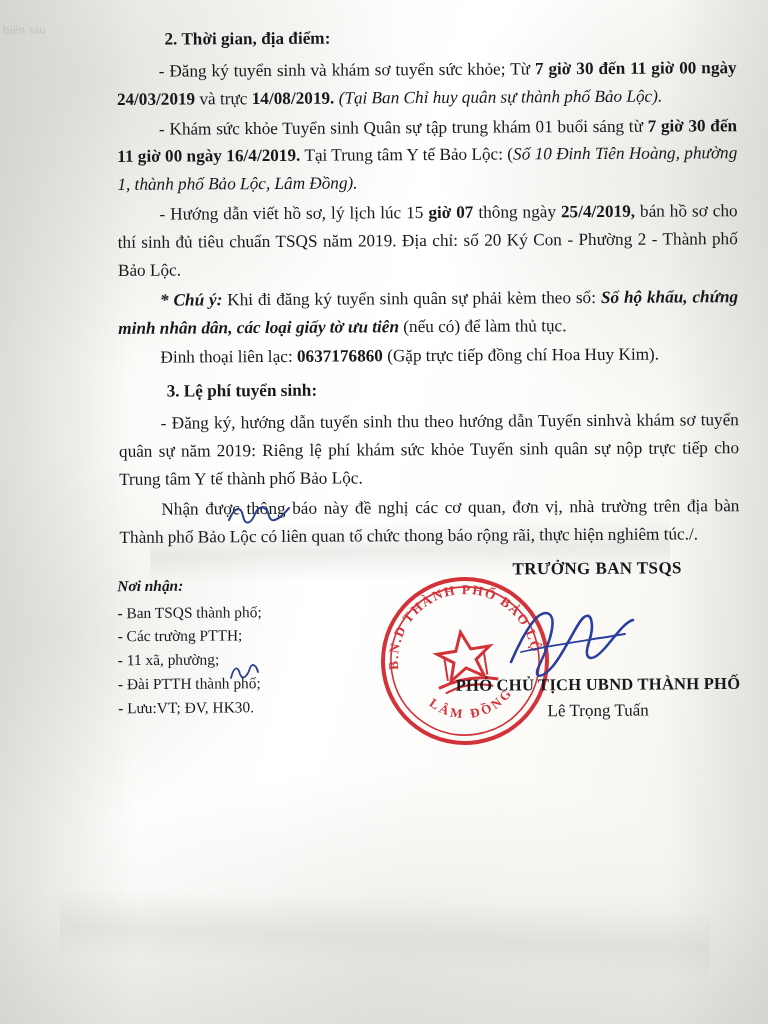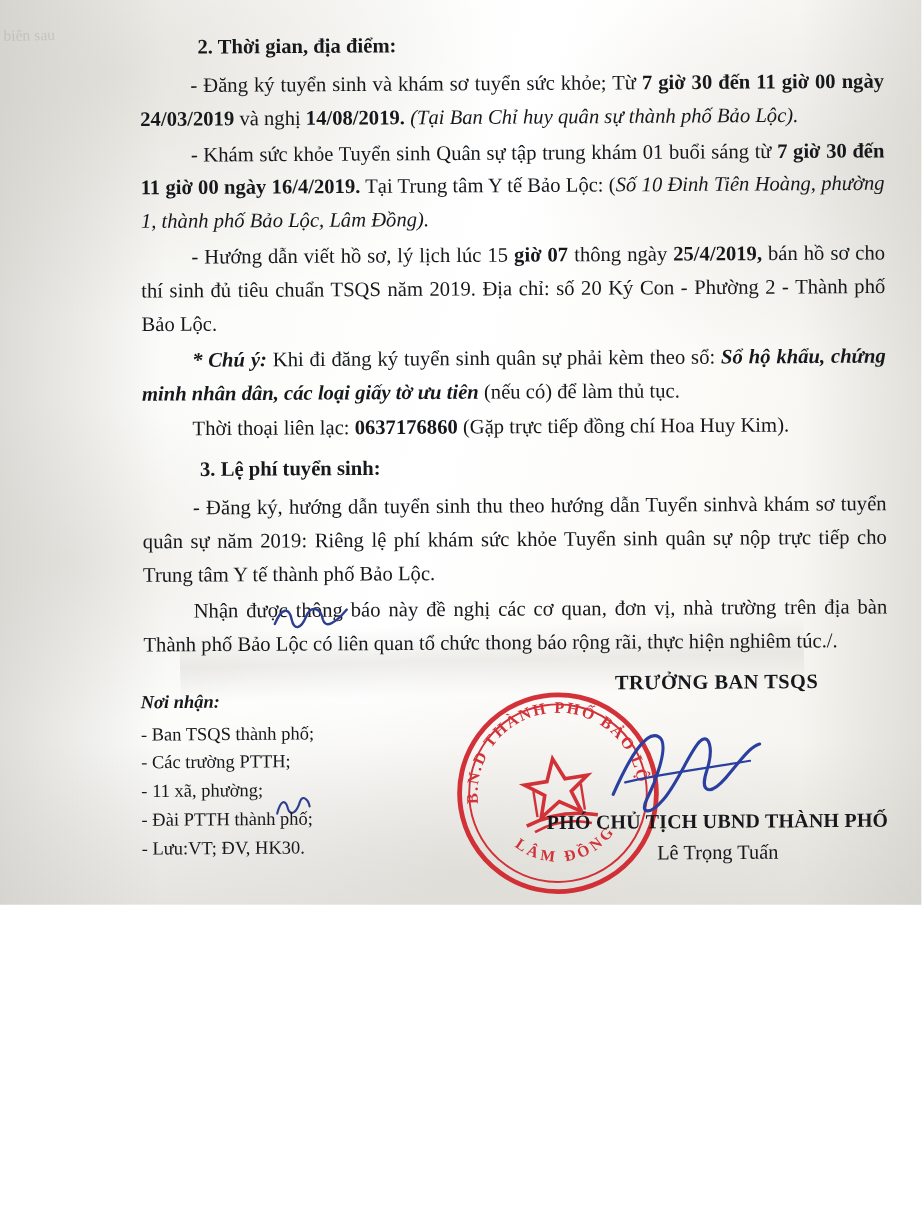--- a/index.html
+++ b/index.html
@@ -11,21 +11,21 @@
     height: 1024px;
     background: #ffffff;
     font-family: "Liberation Serif", serif;
     overflow: hidden;
   }
 
   
   .page {
     position: relative;
     width: 768px;
-    height: 754px;
+    height: 1024px;
     background:
       radial-gradient(ellipse 60% 40% at 12% 8%, rgba(226,224,218,0.85) 0%, rgba(255,255,255,0) 70%),
       radial-gradient(ellipse 50% 35% at 92% 18%, rgba(230,228,223,0.8) 0%, rgba(255,255,255,0) 70%),
       radial-gradient(ellipse 70% 30% at 50% 96%, rgba(228,226,220,0.7) 0%, rgba(255,255,255,0) 70%),
       radial-gradient(ellipse 40% 25% at 8% 62%, rgba(232,230,225,0.7) 0%, rgba(255,255,255,0) 72%),
       linear-gradient(105deg, #f3f2ee 0%, #fbfbf9 22%, #ffffff 48%, #fbfaf7 72%, #f0efe9 100%);
     overflow: hidden;
   }
   
   .crease {
@@ -162,25 +162,25 @@
   <div class="crease c1"></div>
   <div class="crease c2"></div>
   <div class="crease c3"></div>
   <div class="crease c4"></div>
   <div class="crease c5"></div>
 
   <div class="ghost-left">biên sau</div>
 
   <div class="content" id="body-content">
       <p class="sec-head">2. Thời gian, địa điểm:</p>
-      <p class="para"><span>- Đăng ký tuyển sinh và khám sơ tuyển sức khỏe; Từ </span><span class="b">7 giờ 30 đến 11 giờ 00 ngày 24/03/2019</span><span>  và nghị </span><span class="b">14/08/2019.</span><span class="i"> (Tại Ban Chỉ huy quân sự thành phố Bảo Lộc).</span></p>
+      <p class="para"><span>- Đăng ký tuyển sinh và khám sơ tuyển sức khỏe; Từ </span><span class="b">7 giờ 30 đến 11 giờ 00 ngày 24/03/2019</span><span>  và trực </span><span class="b">14/08/2019.</span><span class="i"> (Tại Ban Chỉ huy quân sự thành phố Bảo Lộc).</span></p>
       <p class="para"><span>- Khám sức khỏe Tuyển sinh Quân sự tập trung khám 01 buổi sáng từ </span><span class="b">7 giờ 30 đến 11 giờ 00 ngày 16/4/2019.</span><span> Tại Trung tâm Y tế Bảo Lộc: (</span><span class="i">Số 10 Đinh Tiên Hoàng, phường 1, thành phố Bảo Lộc, Lâm Đồng).</span></p>
       <p class="para"><span>- Hướng dẫn viết hồ sơ, lý lịch lúc 15 </span><span class="b">giờ 07</span><span> thông ngày </span><span class="b">25/4/2019,</span><span> bán hồ sơ cho thí sinh đủ tiêu chuẩn TSQS năm 2019. Địa chỉ: số 20 Ký Con - Phường 2 - Thành phố Bảo Lộc.</span></p>
       <p class="para"><span class="bi">* Chú ý: </span><span>Khi đi đăng ký tuyển sinh quân sự phải kèm theo sổ: </span><span class="bi">Sổ hộ khẩu, chứng minh nhân dân, các loại giấy tờ ưu tiên </span><span>(nếu có) để làm thủ tục.</span></p>
-      <p class="para"><span>Thời thoại liên lạc: </span><span class="b">0637176860</span><span> (Gặp trực tiếp đồng chí Hoa Huy Kim).</span></p>
+      <p class="para"><span>Đinh thoại liên lạc: </span><span class="b">0637176860</span><span> (Gặp trực tiếp đồng chí Hoa Huy Kim).</span></p>
       <p class="sec-head">3. Lệ phí tuyển sinh:</p>
       <p class="para"><span>- Đăng ký, hướng dẫn tuyển sinh thu theo hướng dẫn Tuyển sinhvà khám sơ tuyển quân sự năm 2019: Riêng lệ phí khám sức khỏe Tuyển sinh quân sự nộp trực tiếp cho Trung tâm Y tế thành phố Bảo Lộc.</span></p>
       <p class="para"><span>Nhận được thông báo này đề nghị các cơ quan, đơn vị, nhà trường trên địa bàn Thành phố Bảo Lộc có liên quan tổ chức thong báo rộng rãi, thực hiện nghiêm túc./.</span></p>
     </div>
 
   <div class="stamp">
     <svg width="174" height="174" viewBox="0 0 174 174">
       <defs>
         <path id="arcTop" d="M 20 87 A 67 67 0 0 1 154 87"></path>
         <path id="arcBottom" d="M 30 87 A 57 57 0 0 0 144 87"></path>

